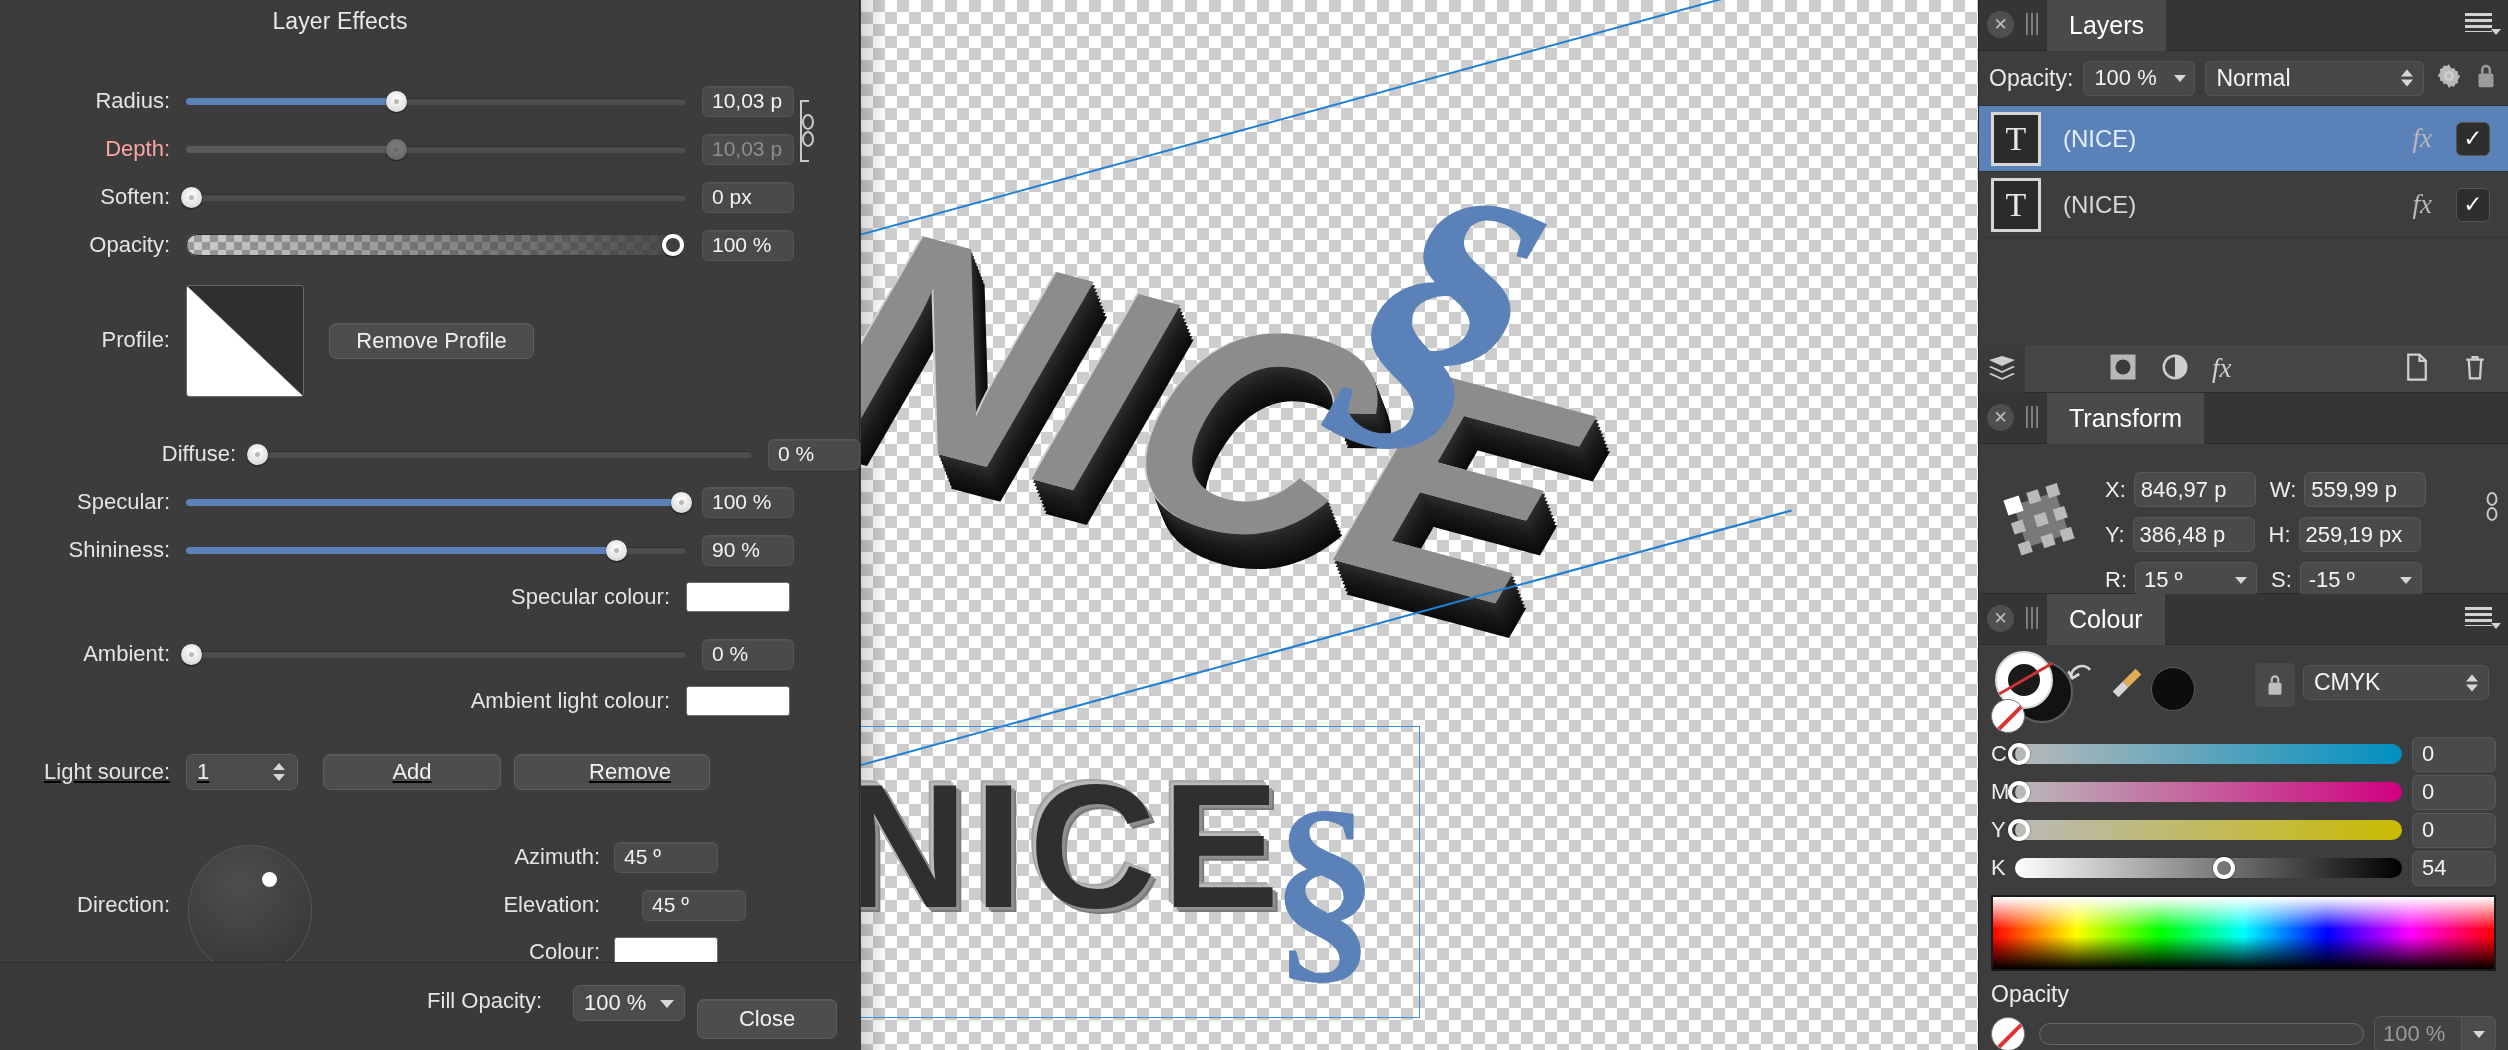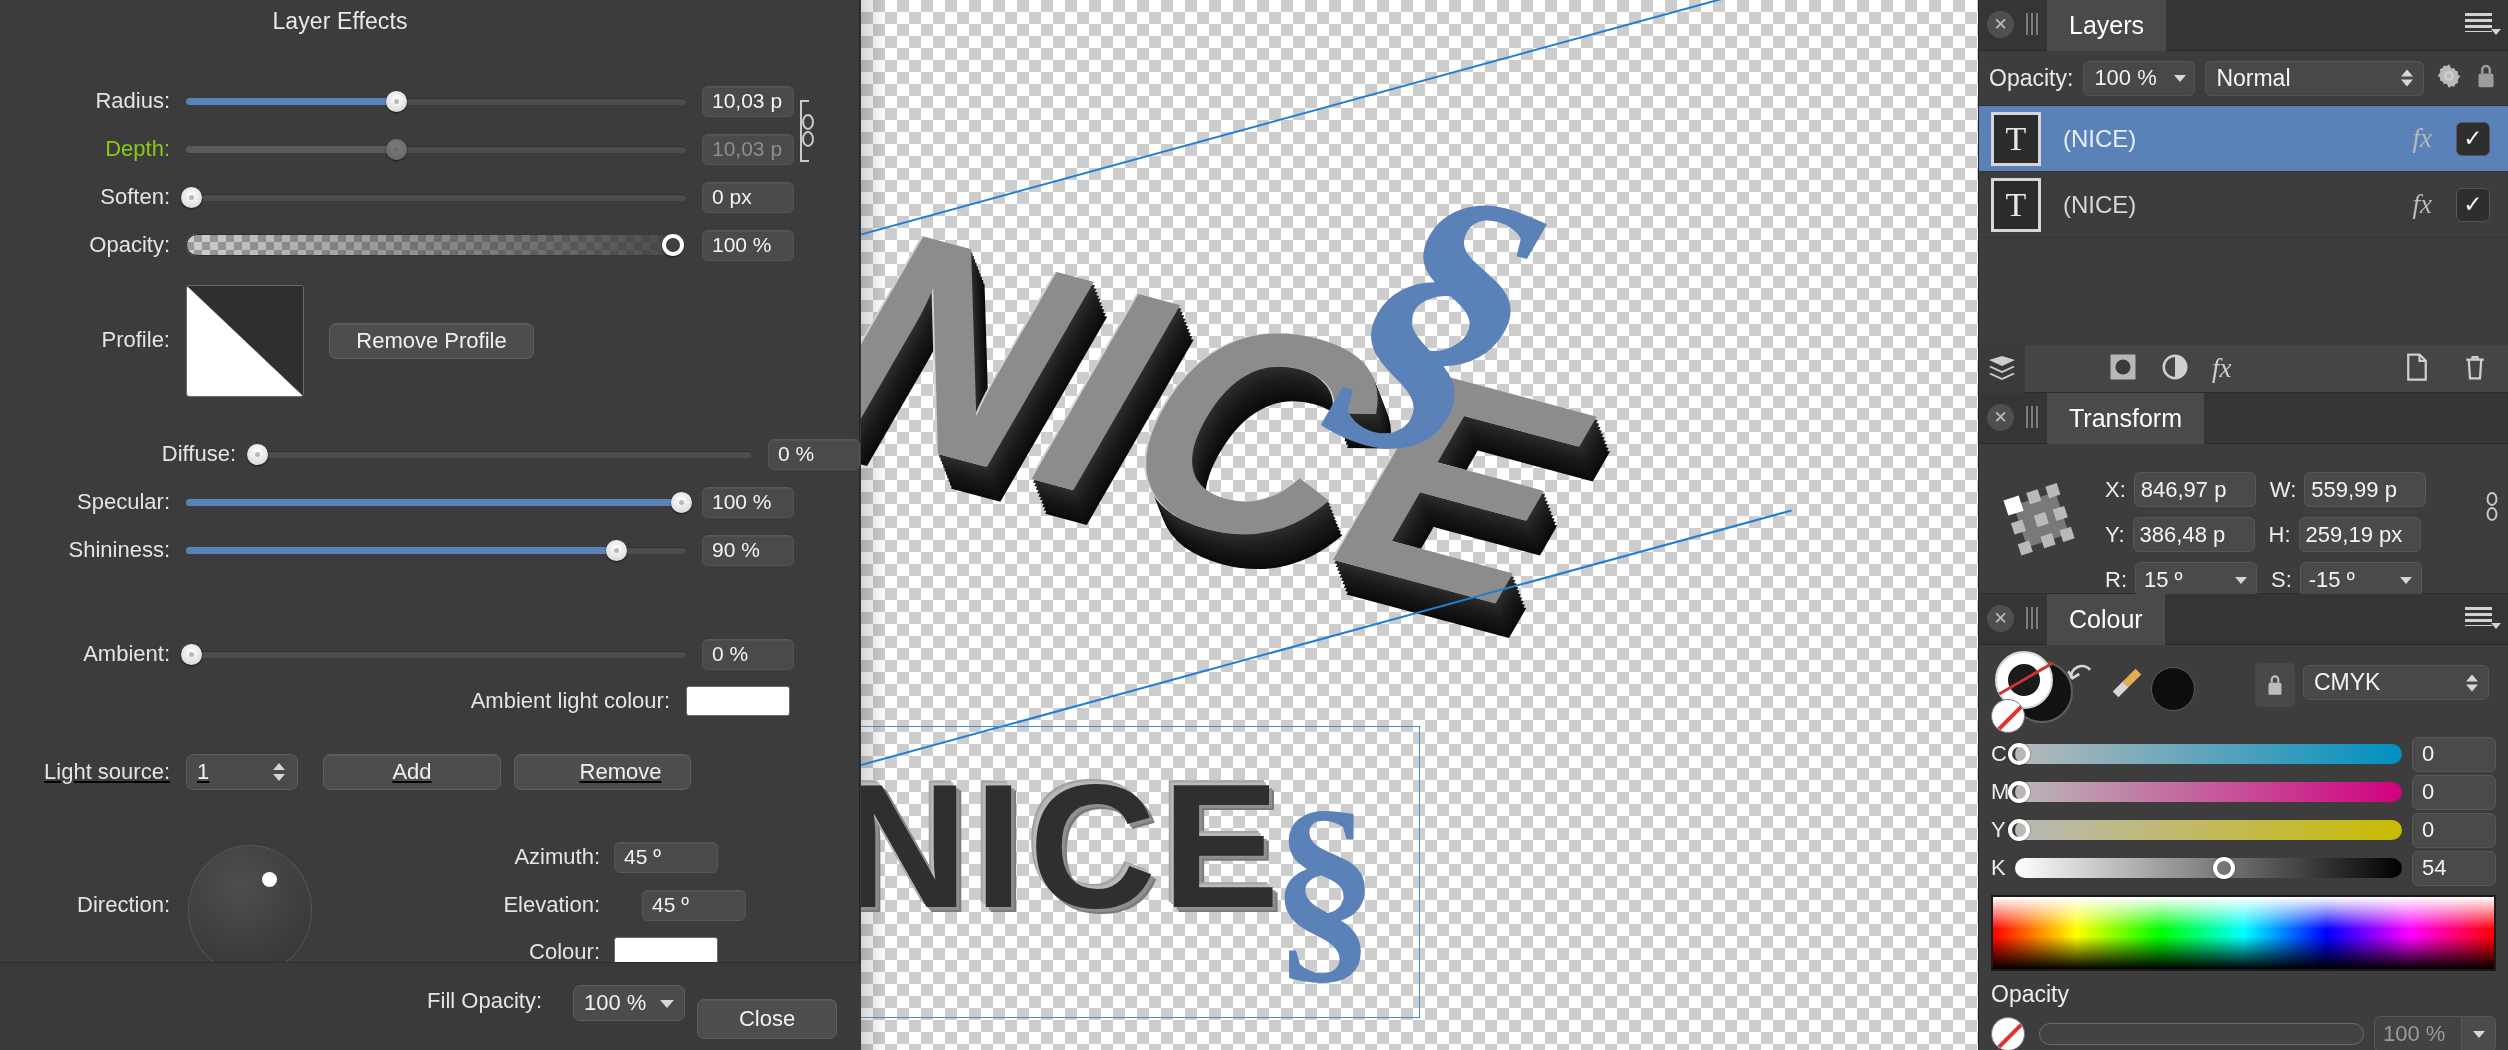--- a/index.html
+++ b/index.html
@@ -9,21 +9,21 @@
 
   
   .dialog { position:absolute; left:0; top:0; width:860px; height:1050px;
     background:#3c3c3c; border-right:1px solid #242424; }
   .dialog-title { position:absolute; left:0; top:8px; width:860px; text-align:center;
     font-size:23px; color:#e8e8e8; letter-spacing:.1px; }
   .dialog-title span{ display:inline-block; margin-left:-180px; }
 
   .row { position:absolute; left:0; width:860px; height:34px; display:flex; align-items:center; }
   .lbl { font-size:22px; color:#e4e4e4; text-align:right; white-space:nowrap; }
-  .lbl.dim { color:#84cc16; }
+  .lbl.dim { color:#fca5a5; }
 
   
   .track { position:relative; height:7px; border-radius:4px; background:#4d4d4d;
     box-shadow:inset 0 1px 1px #2e2e2e; }
   .track .fill { position:absolute; left:0; top:0; bottom:0; border-radius:4px; background:#5b82b8; }
   .track .fill.dim { background:#5a5a5a; }
   .knob { position:absolute; top:50%; width:21px; height:21px; margin-top:-10.5px; margin-left:-10.5px;
     border-radius:50%; background:radial-gradient(circle at 50% 38%, #ffffff, #e2e2e2 62%, #c8c8c8 100%);
     box-shadow:0 1px 2px rgba(0,0,0,.6); }
   .knob:after{ content:""; position:absolute; left:50%; top:50%; width:5px; height:5px;
@@ -272,20 +272,24 @@
 
     <div class="row" style="top:533px;">
       <div class="lbl" style="width:170px;">Shininess:</div>
       <div class="track" style="margin-left:16px; width:500px;">
         <div class="fill" style="width:86%"></div>
         <div class="knob" style="left:86%"></div>
       </div>
       <div class="field" style="margin-left:16px; width:92px;">90 %</div>
     </div>
 
+    <div class="row" style="top:580px;">
+      <div class="lbl" style="width:670px;">Specular colour:</div>
+      <div class="swatch" style="margin-left:16px; width:104px;"></div>
+    </div>
 
     <div class="row" style="top:637px;">
       <div class="lbl" style="width:170px;">Ambient:</div>
       <div class="track" style="margin-left:16px; width:500px;">
         <div class="fill" style="width:0%"></div>
         <div class="knob" style="left:1%"></div>
       </div>
       <div class="field" style="margin-left:16px; width:92px;">0 %</div>
     </div>
 
@@ -297,21 +301,21 @@
     <div class="row" style="top:752px; height:40px;text-decoration:underline;">
       <div class="lbl" style="width:170px;">Light source:</div>
       <div class="stepper" style="margin-left:16px; width:112px;">
         <span>1</span>
         <span class="arrows">
             <i class="up"></i>
             <i class="dn"></i>
           </span>
       </div>
       <div class="btn" style="margin-left:25px; width:178px;">Add</div>
-      <div class="btn" style="margin-left:13px; width:177px;padding-left:36px;">Remove</div>
+      <div class="btn" style="margin-left:13px; width:196px;padding-left:36px;">Remove</div>
     </div>
 
     <div style="position:absolute; left:0; top:830px; width:860px; height:150px;">
       <div class="lbl" style="position:absolute; left:0; width:170px; top:62px;">Direction:</div>
       <div class="dirknob" style="position:absolute; left:188px; top:15px;">
         <div class="dot"></div>
       </div>
       <div class="row" style="top:10px; width:860px;">
         <div class="lbl" style="width:600px;">Azimuth:</div>
         <div class="field" style="margin-left:14px; width:104px;">45 º</div>

